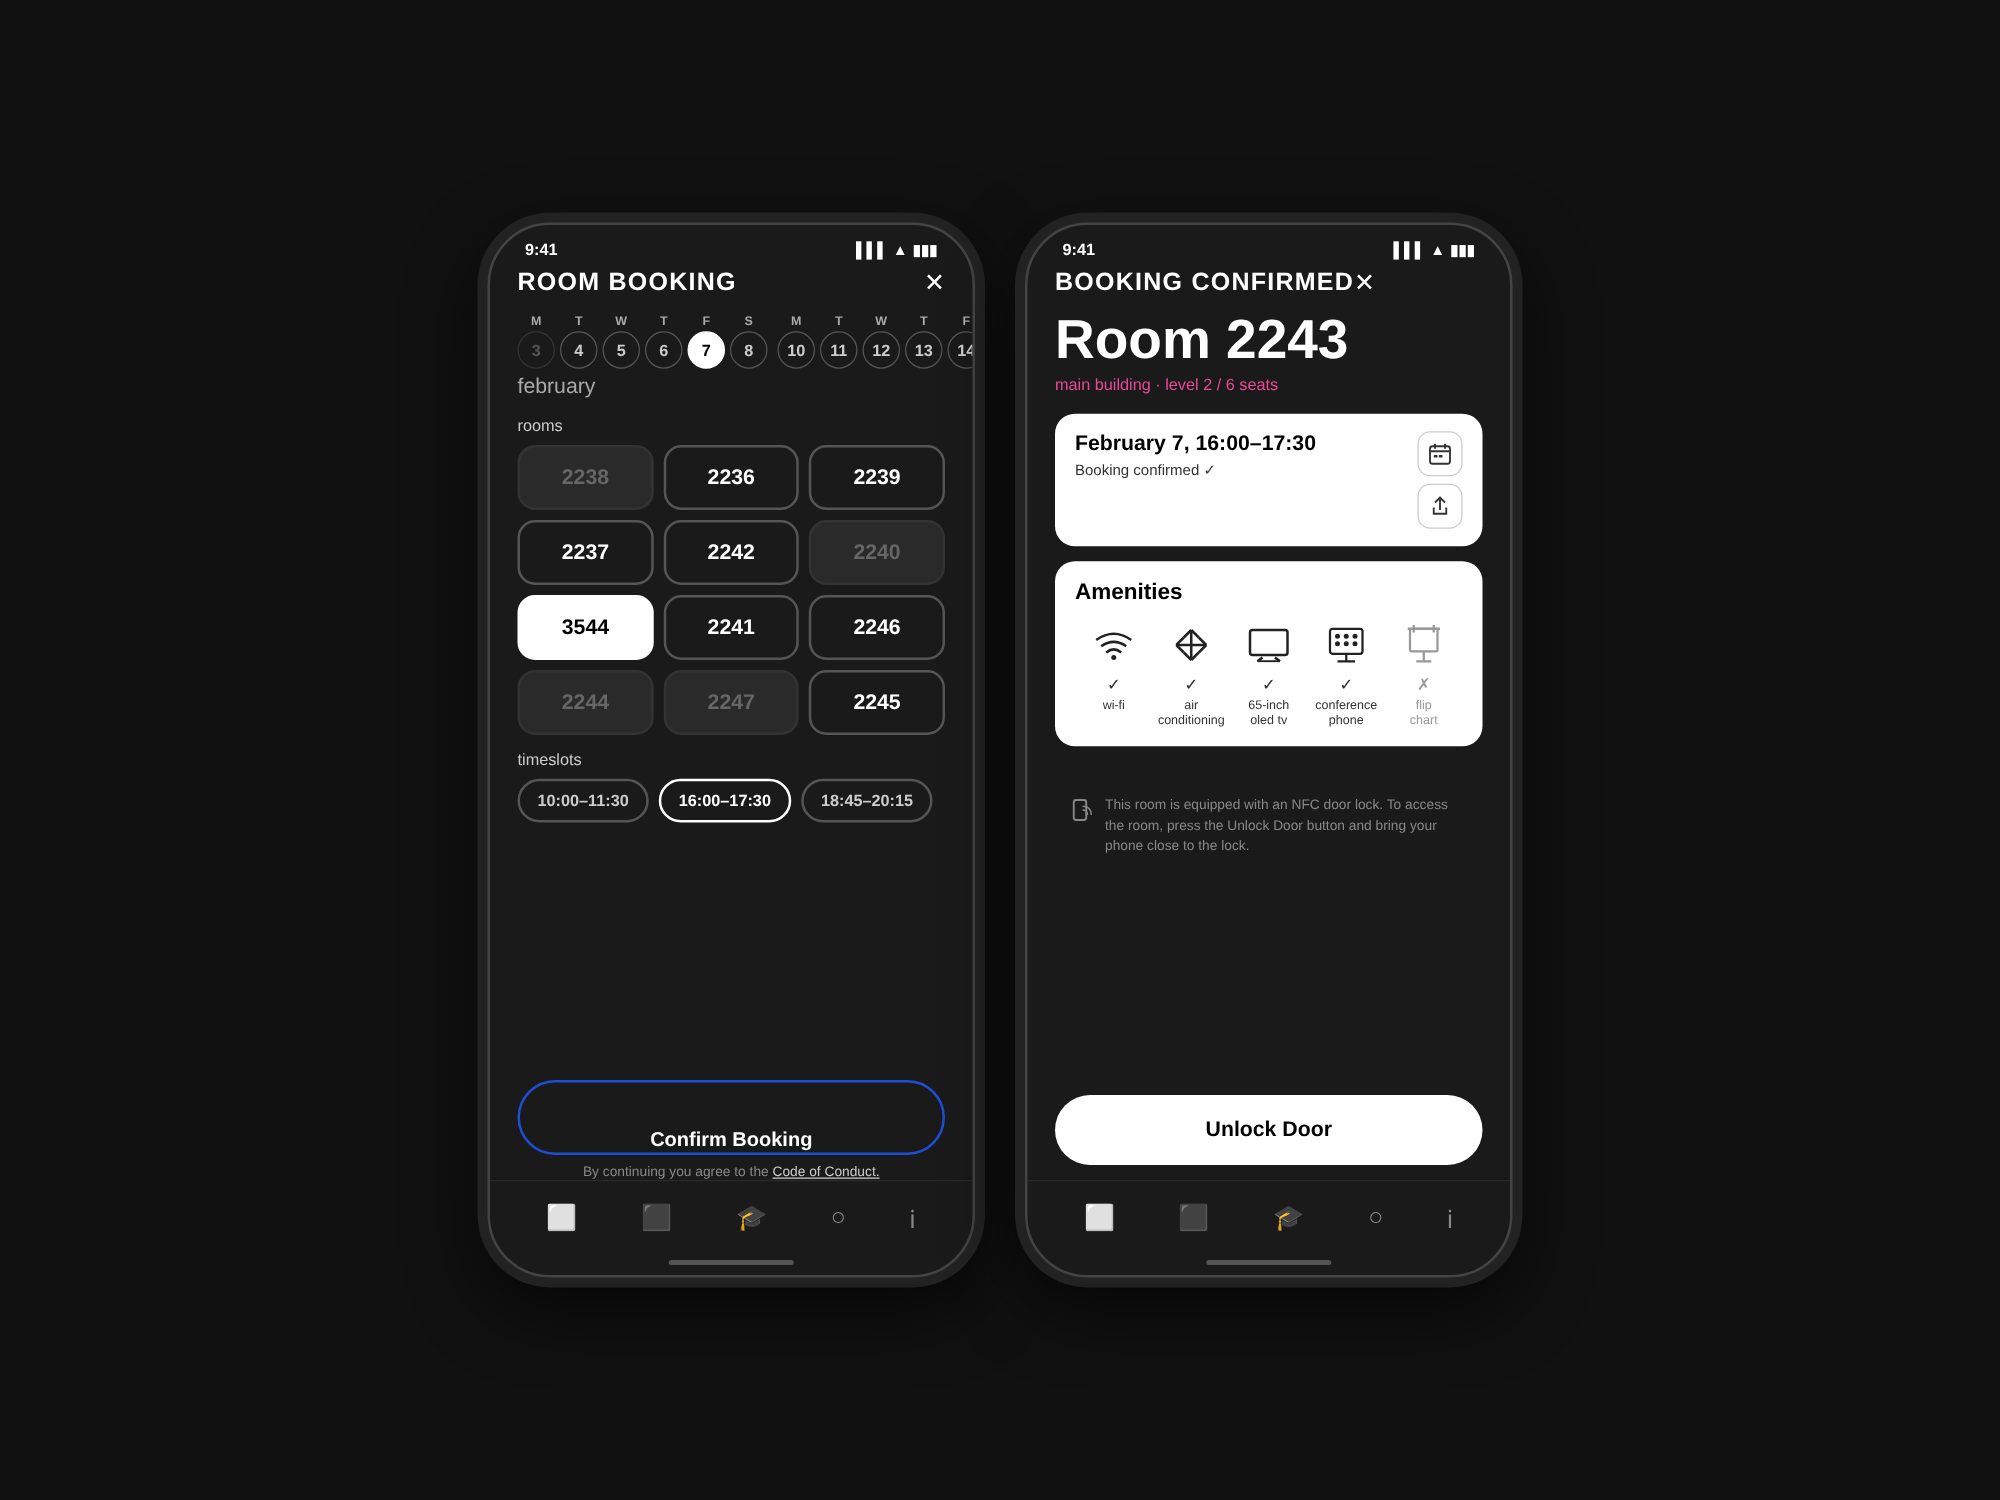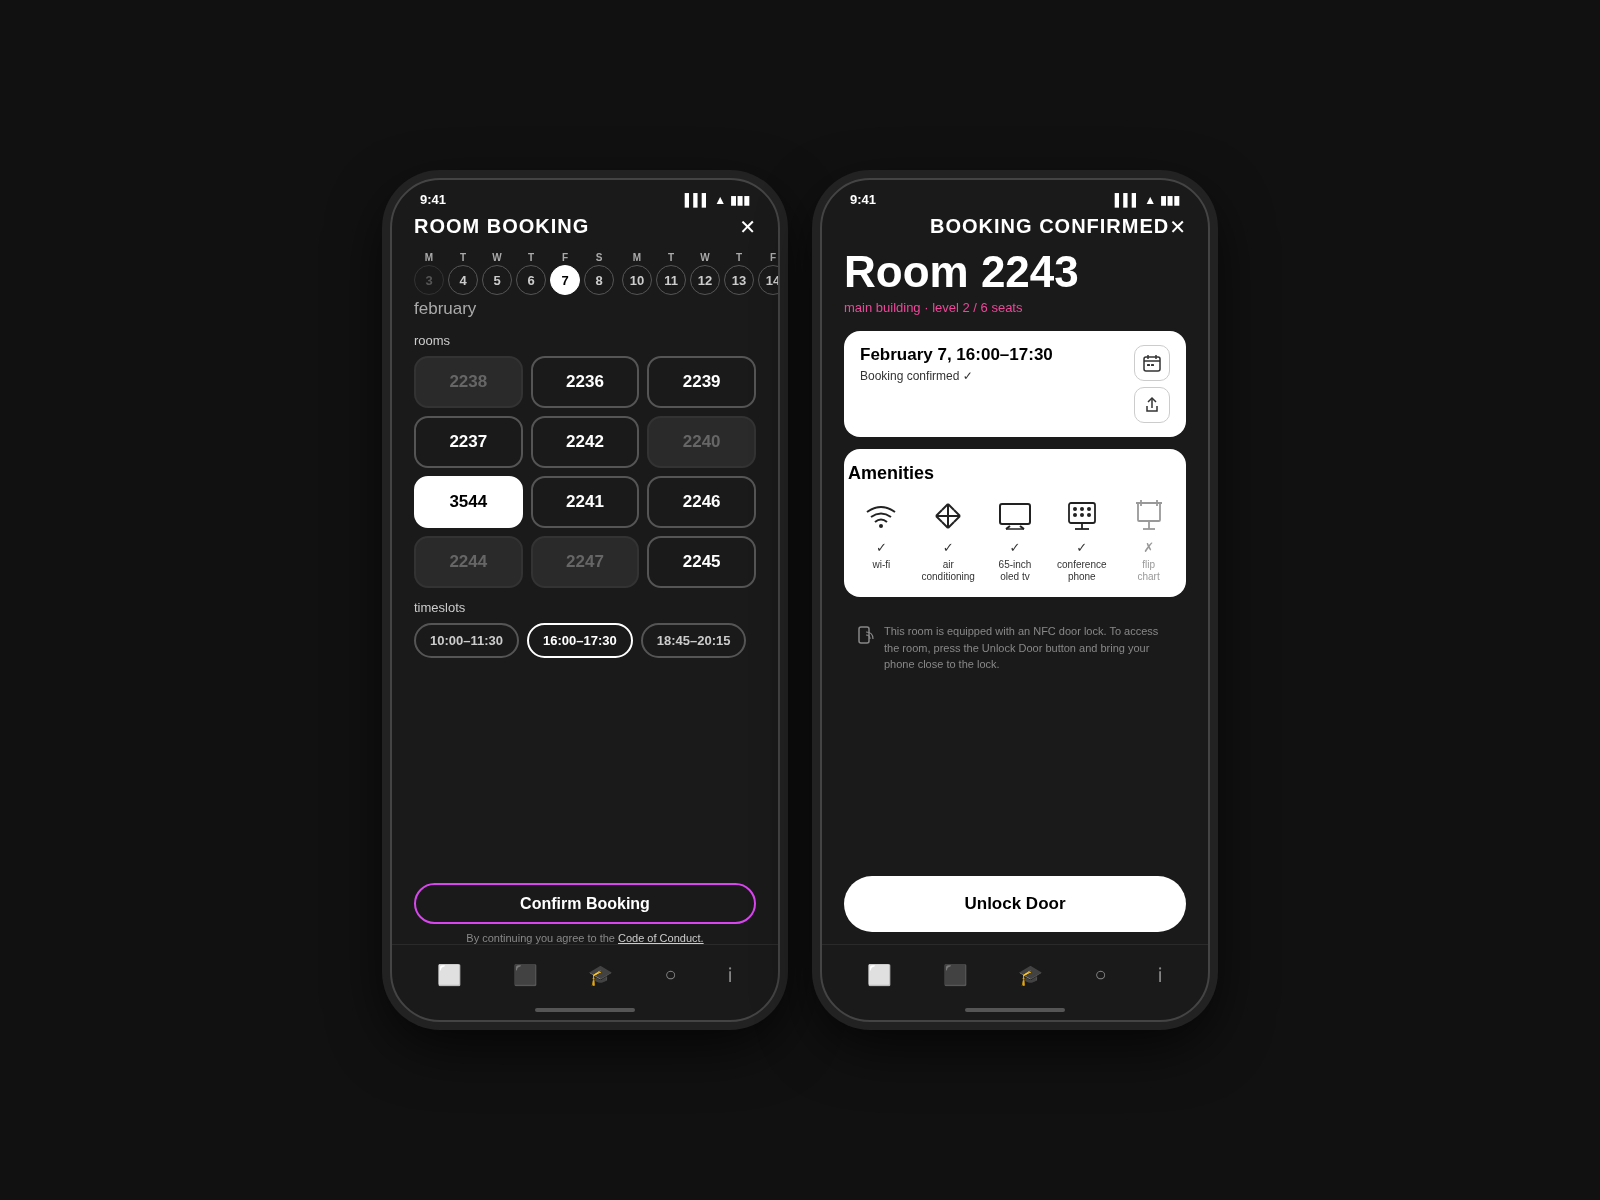--- a/index.html
+++ b/index.html
@@ -177,25 +177,25 @@
       background: transparent;
     }
     .timeslot-btn.selected {
       border-color: #fff;
       color: #fff;
       background: transparent;
     }
     
     .confirm-btn {
       background: #1a1a1a;
-      border: 2px solid #d946ef;
+      border: 2px solid #1d4ed8;
       border-radius: 30px;
-      height: 41px;
-      display: flex;
-      align-items: center;
+      height: 60px;
+      display: flex;
+      align-items: flex-end;
       justify-content: center;
       color: #fff;
       font-size: 16px;
       font-weight: 700;
       cursor: pointer;
       margin-bottom: 8px;
     }
     .terms-text {
       text-align: center;
       color: #888;
@@ -230,21 +230,21 @@
     }
     .home-bar {
       width: 100px;
       height: 4px;
       background: #555;
       border-radius: 2px;
     }
     
     .screen2-header {
       display: flex;
-      justify-content: flex-end;
+      justify-content: flex-start;
       align-items: center;
       margin-bottom: 10px;
       padding-top: 4px;
     }
     .room-title {
       color: #fff;
       font-size: 44px;
       font-weight: 800;
       line-height: 1.1;
       margin-bottom: 4px;
@@ -290,22 +290,22 @@
       align-items: center;
       justify-content: center;
       font-size: 16px;
       cursor: pointer;
       color: #333;
     }
     
     .amenities-card {
       background: #fff;
       border-radius: 16px;
-      padding: 14px 4px;
-      margin-bottom: 16px;
+      padding: 14px 16px;
+      margin-bottom: 29px;
     }
     .amenities-title {
       font-size: 18px;
       font-weight: 700;
       color: #000;
       margin-bottom: 12px;
     }
     .amenities-grid {
       display: flex;
       justify-content: space-around;

